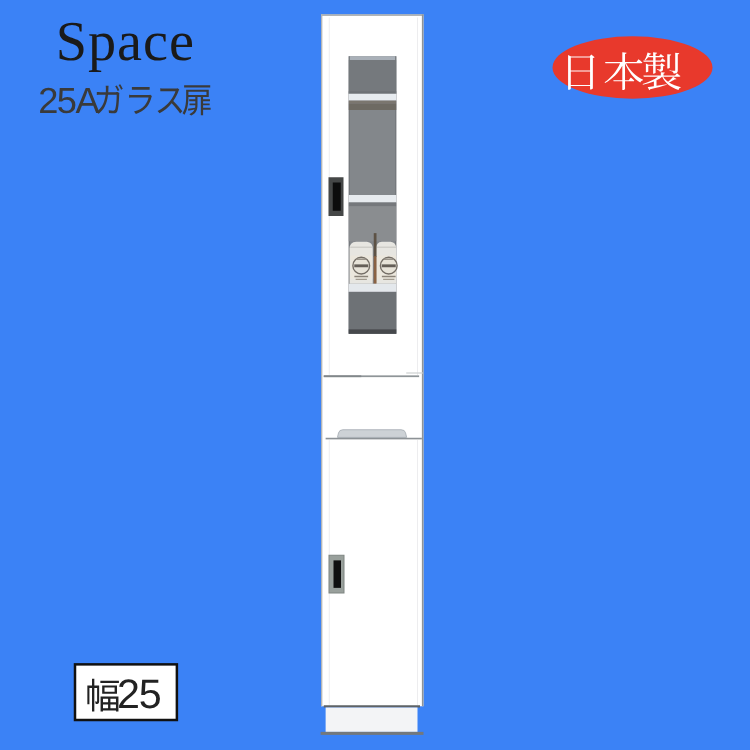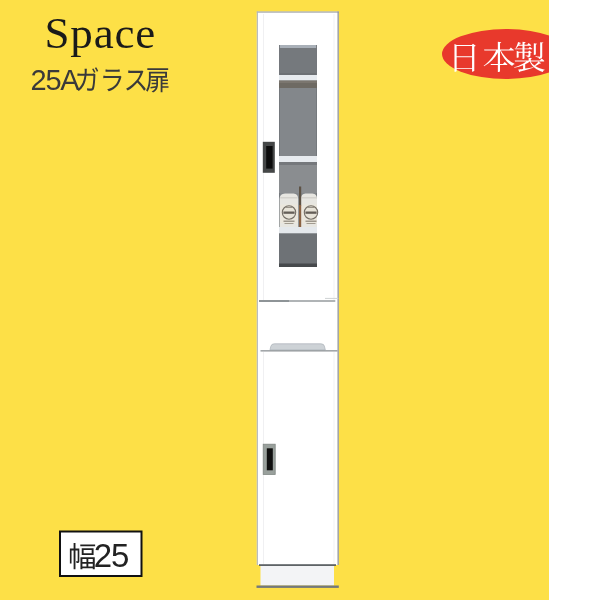--- a/index.html
+++ b/index.html
@@ -1,14 +1,14 @@
 <!DOCTYPE html>
 <html><head><meta charset="utf-8"><style>
 html,body{margin:0;padding:0;background:#ffffff;}
-#stage{position:relative;width:549px;height:600px;background:#fde047;overflow:hidden;text-decoration:underline;}
+#stage{position:relative;width:600px;height:600px;background:#3b82f6;overflow:hidden;text-decoration:underline;}
 </style></head><body>
 <div id="stage">
 <svg width="600" height="600" viewBox="0 0 600 600" xmlns="http://www.w3.org/2000/svg">
 
 <text x="44.5" y="48" font-family="Liberation Serif, serif" font-size="45" letter-spacing="0.8" fill="#1a1a1a">Space</text>
 
 <g>
 <text x="30.5" y="90" font-family="Liberation Sans, sans-serif" font-size="29" letter-spacing="-1.2" fill="#3a3a3a">25A</text>
 <path transform="translate(74.8 90) scale(0.02475 -0.0275)" fill="#3a3a3a" d="M753 784 700 761C727 723 761 663 781 623L835 647C814 687 778 748 753 784ZM863 824 810 801C838 764 871 707 893 664L946 688C928 725 889 787 863 824ZM835 568 779 596C762 593 742 591 715 591H477C479 624 481 658 482 694C483 718 485 753 488 775H394C398 752 401 715 401 692C401 657 399 623 397 591H221C183 591 142 593 107 596V512C142 516 183 516 222 516H390C363 310 291 185 192 95C162 66 121 38 89 21L162 -38C329 77 433 228 469 516H749C749 409 736 163 698 86C687 62 669 54 640 54C598 54 545 58 491 65L501 -18C553 -22 611 -25 662 -25C717 -25 749 -7 769 36C814 132 826 423 830 519C830 532 832 551 835 568Z"></path>
 <path transform="translate(99.8 90) scale(0.02475 -0.0275)" fill="#3a3a3a" d="M231 745V662C258 664 290 665 321 665C376 665 657 665 713 665C747 665 781 664 805 662V745C781 741 746 740 714 740C655 740 375 740 321 740C289 740 257 741 231 745ZM878 481 821 517C810 511 789 509 766 509C715 509 289 509 239 509C212 509 178 511 141 515V431C177 433 215 434 239 434C299 434 721 434 770 434C752 362 712 277 651 213C566 123 441 59 299 30L361 -41C488 -6 614 53 719 168C793 249 838 353 865 452C867 459 873 472 878 481Z"></path>

